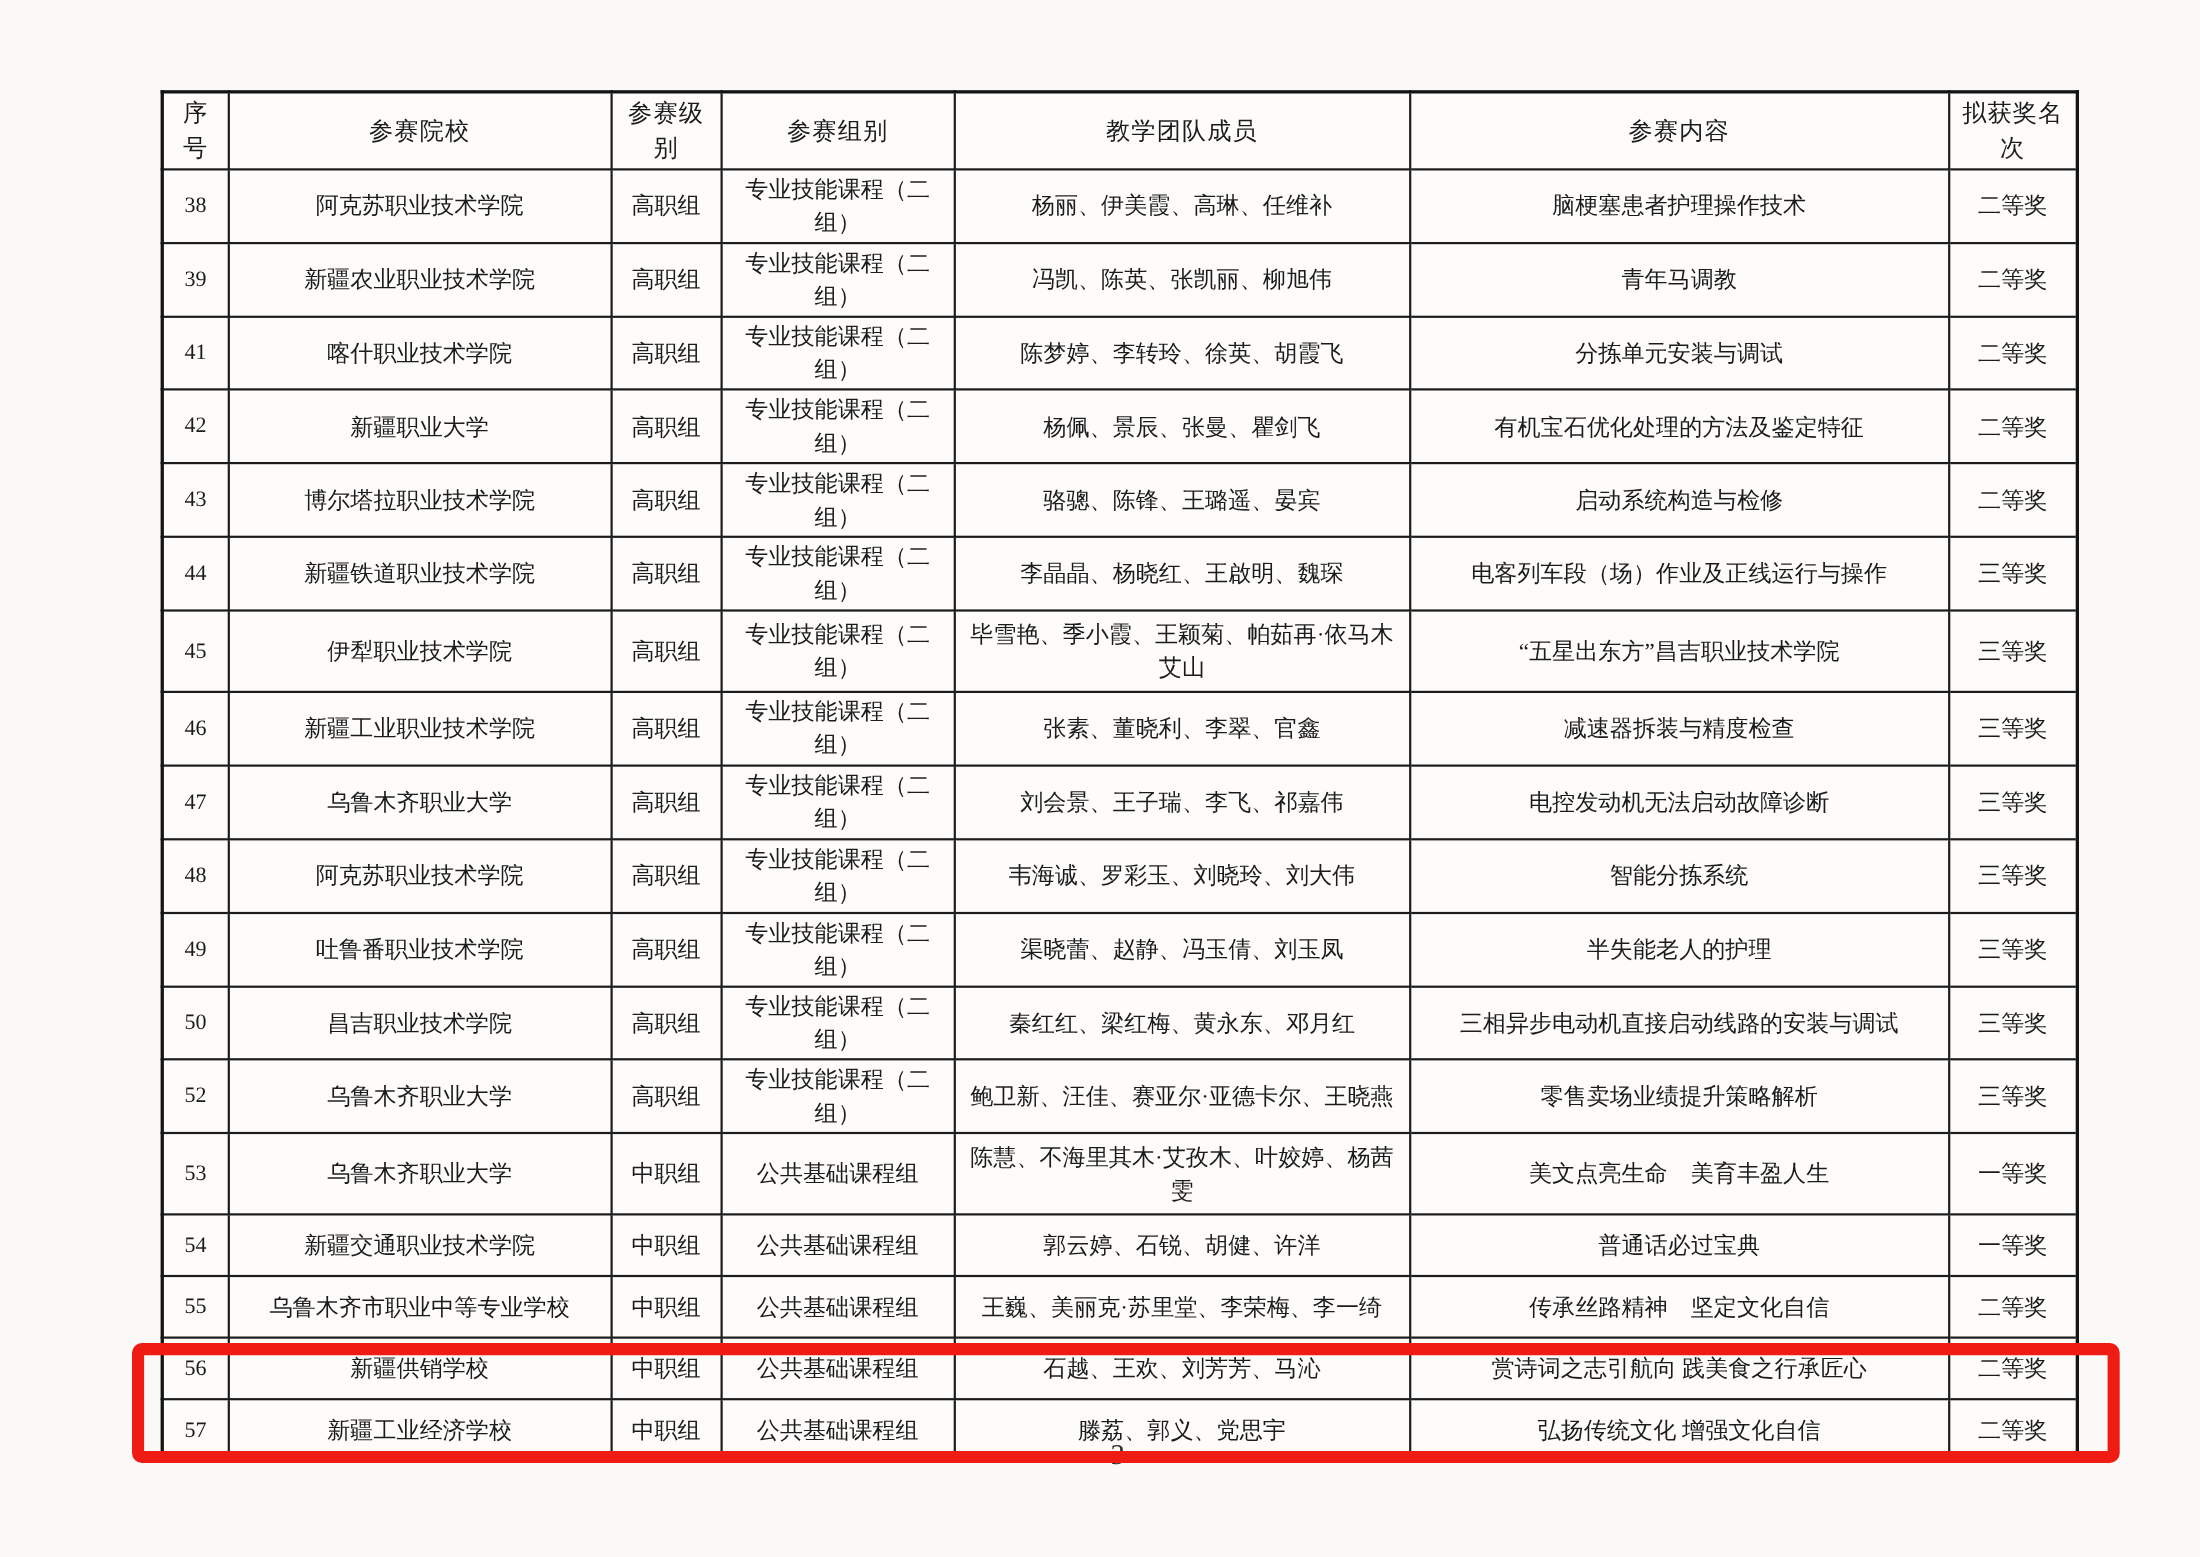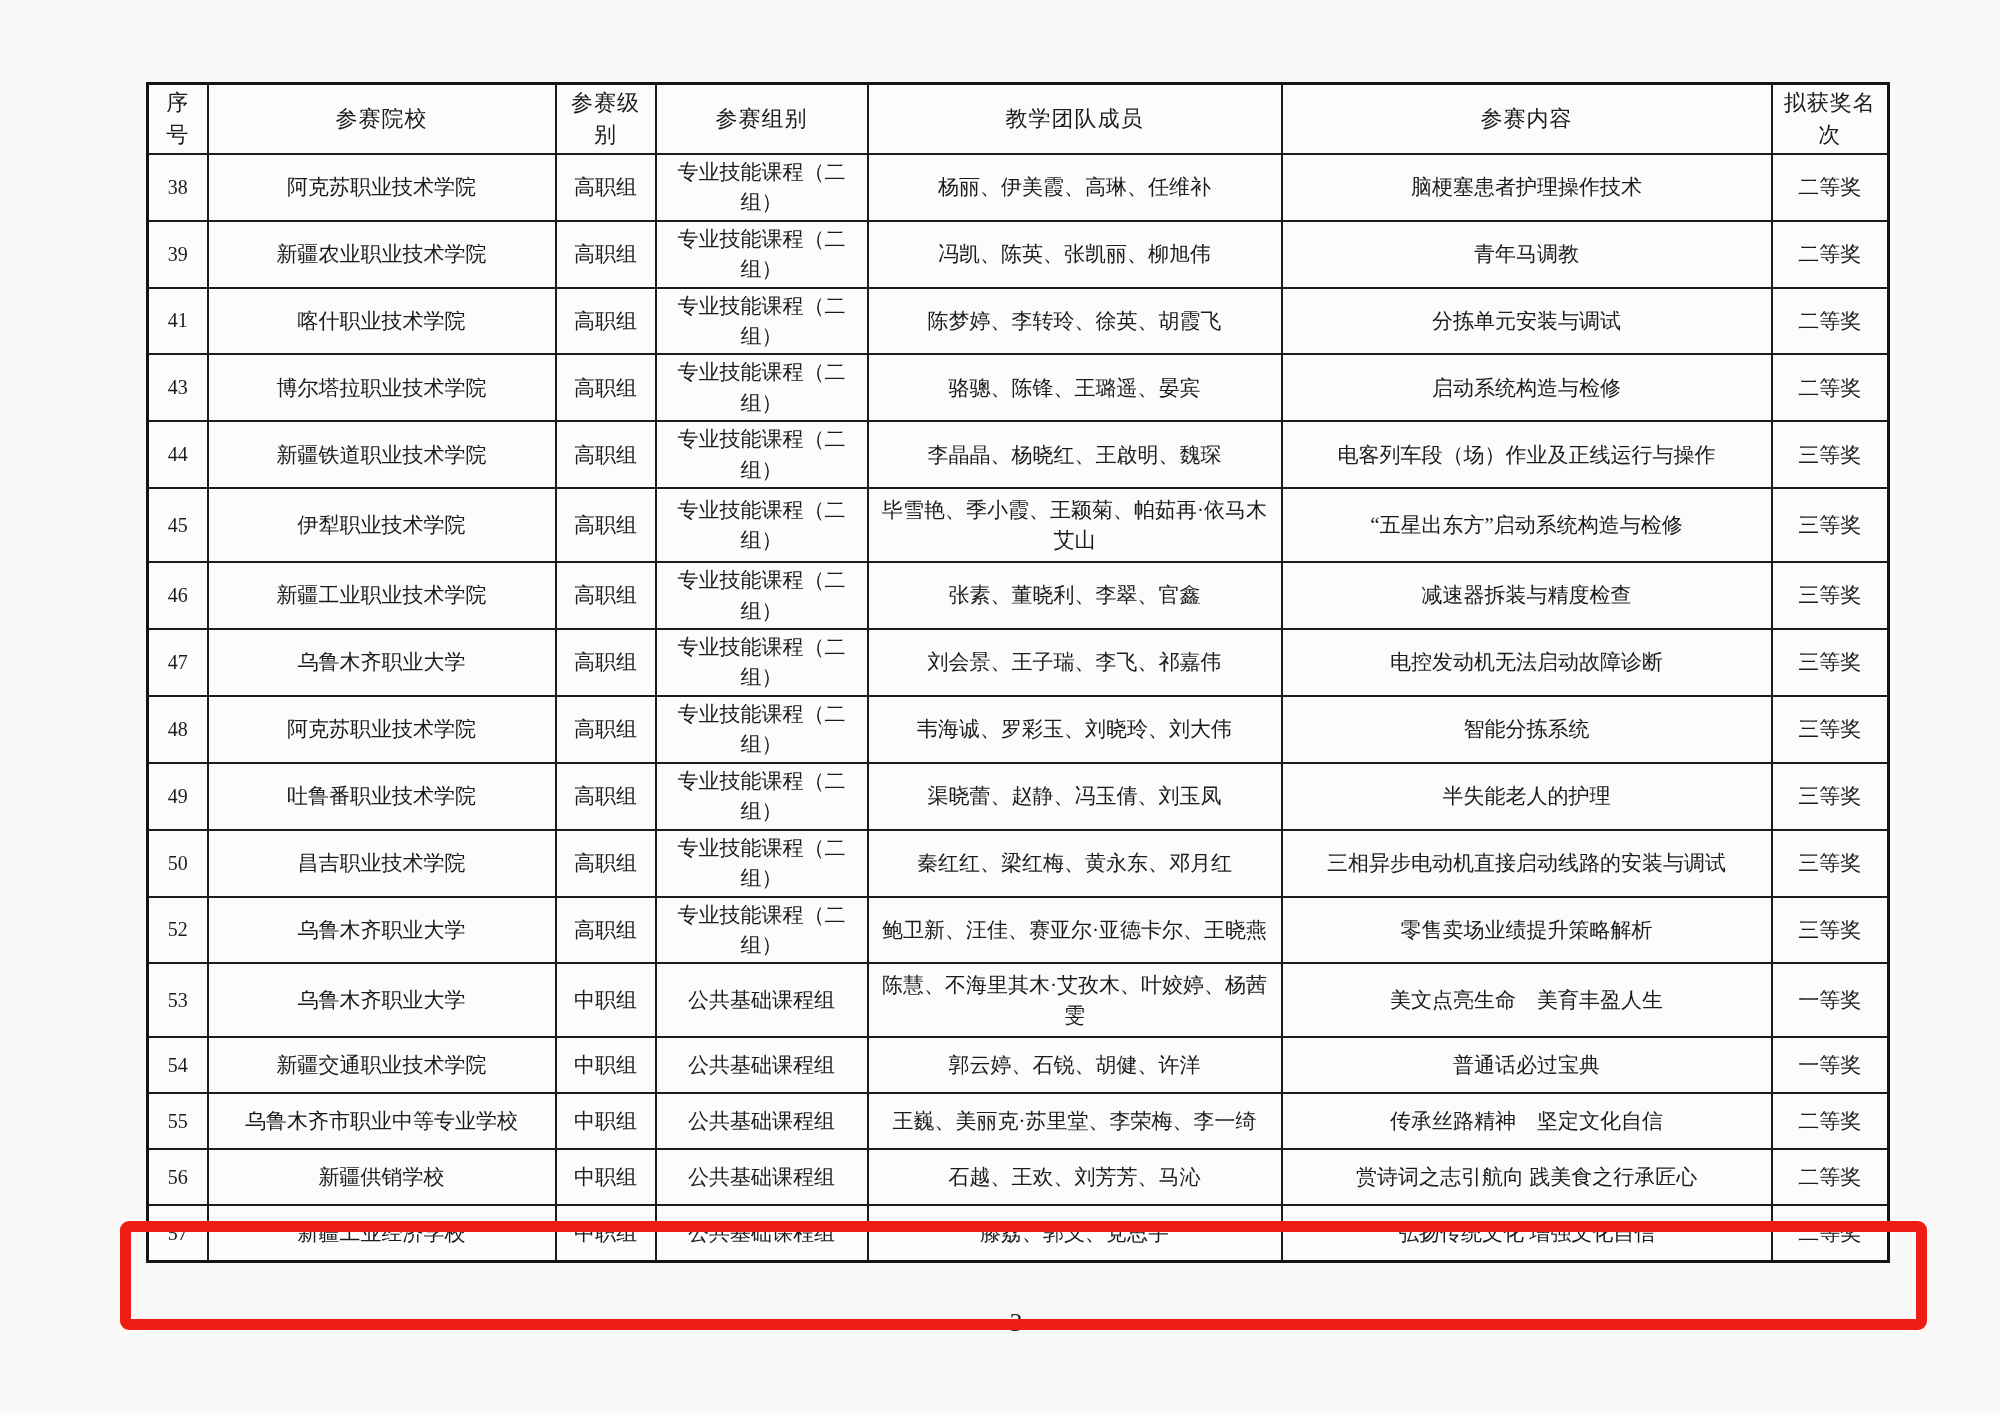--- a/index.html
+++ b/index.html
@@ -108,20 +108,29 @@
       <tr>
         <td class="num">41</td>
         <td>喀什职业技术学院</td>
         <td>高职组</td>
         <td>专业技能课程（二组）</td>
         <td>陈梦婷、李转玲、徐英、胡霞飞</td>
         <td>分拣单元安装与调试</td>
         <td>二等奖</td>
       </tr>
       <tr>
+        <td class="num">42</td>
+        <td>新疆职业大学</td>
+        <td>高职组</td>
+        <td>专业技能课程（二组）</td>
+        <td>杨佩、景辰、张曼、瞿剑飞</td>
+        <td>有机宝石优化处理的方法及鉴定特征</td>
+        <td>二等奖</td>
+      </tr>
+      <tr>
         <td class="num">43</td>
         <td>博尔塔拉职业技术学院</td>
         <td>高职组</td>
         <td>专业技能课程（二组）</td>
         <td>骆骢、陈锋、王璐遥、晏宾</td>
         <td>启动系统构造与检修</td>
         <td>二等奖</td>
       </tr>
       <tr>
         <td class="num">44</td>
@@ -131,21 +140,21 @@
         <td>李晶晶、杨晓红、王啟明、魏琛</td>
         <td>电客列车段（场）作业及正线运行与操作</td>
         <td>三等奖</td>
       </tr>
       <tr class="tall">
         <td class="num">45</td>
         <td>伊犁职业技术学院</td>
         <td>高职组</td>
         <td>专业技能课程（二组）</td>
         <td>毕雪艳、季小霞、王颖菊、帕茹再·依马木艾山</td>
-        <td>“五星出东方”启动系统构造与检修</td>
+        <td>“五星出东方”昌吉职业技术学院</td>
         <td>三等奖</td>
       </tr>
       <tr>
         <td class="num">46</td>
         <td>新疆工业职业技术学院</td>
         <td>高职组</td>
         <td>专业技能课程（二组）</td>
         <td>张素、董晓利、李翠、官鑫</td>
         <td>减速器拆装与精度检查</td>
         <td>三等奖</td>

